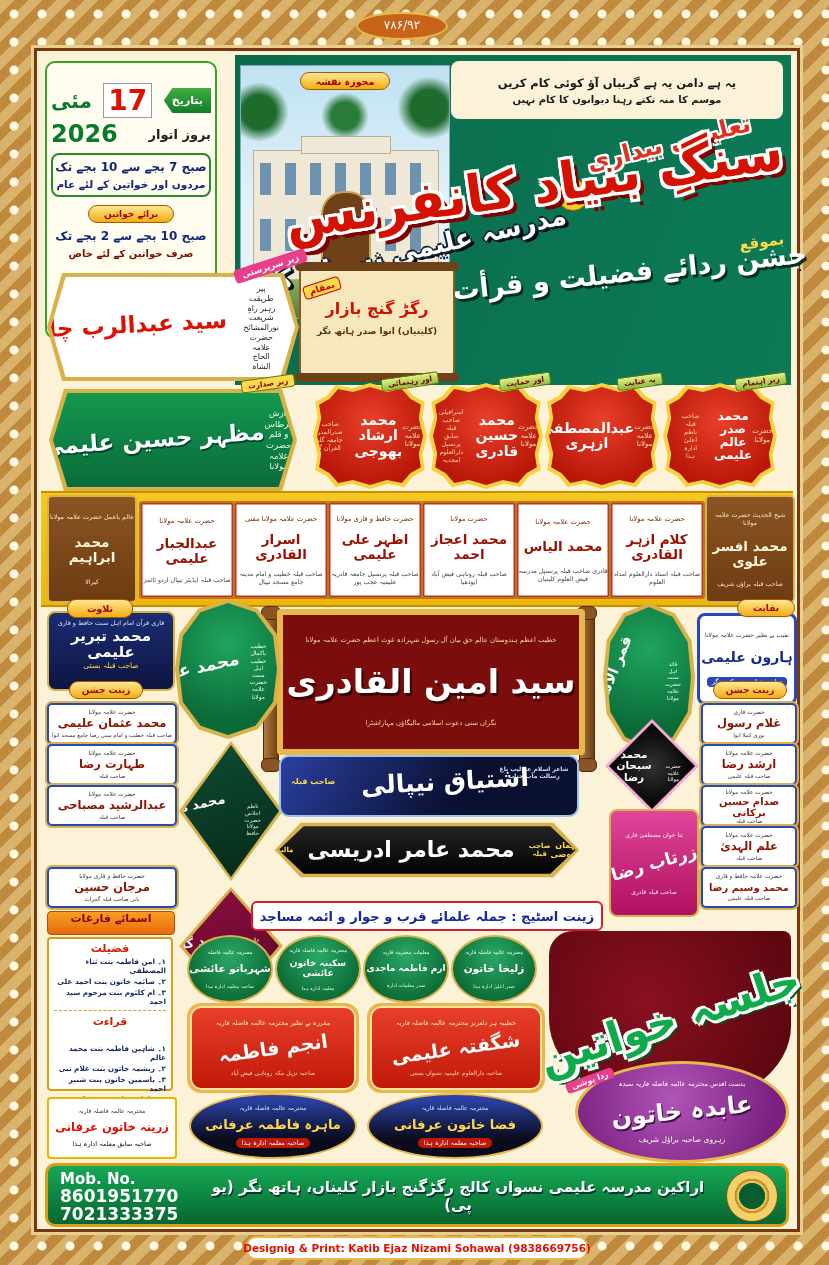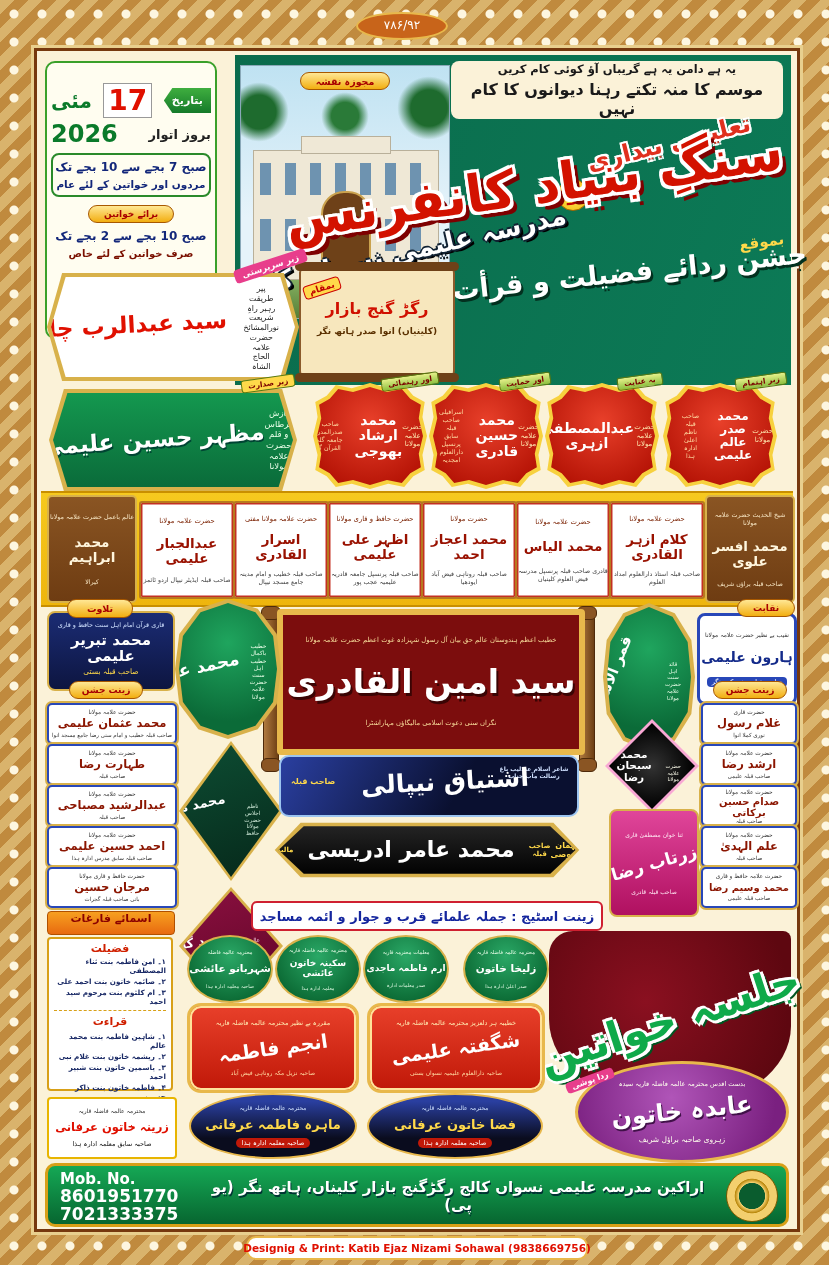--- a/index.html
+++ b/index.html
@@ -102,21 +102,21 @@
       <div class="abs" style="left:6px;top:12px;right:6px;height:32px;background:repeating-linear-gradient(90deg,#6e93b0 0 11px,rgba(0,0,0,0) 11px 25px)"></div>
       <div class="abs" style="left:6px;top:68px;right:6px;height:32px;background:repeating-linear-gradient(90deg,#6e93b0 0 11px,rgba(0,0,0,0) 11px 25px)"></div>
       <div class="abs" style="left:50%;top:40px;transform:translateX(-50%);width:46px;height:88px;background:#6e4118;border-radius:23px 23px 0 0;border:2px solid #caa24e"></div>
     </div>
     <div class="abs" style="left:60px;top:70px;width:88px;height:16px;background:#efe8d6;border:1px solid #b9b09a"></div>
     <div class="pill abs" style="left:50%;top:6px;transform:translateX(-50%);width:88px;height:16px;font-size:9.5px">مجوزہ نقشہ</div>
   </div>
 
   <div class="abs c" style="left:414px;top:10px;width:332px;height:58px;background:#fbf2d8;border-radius:8px;display:flex;flex-direction:column;justify-content:center;gap:4px">
     <div class="rtl" style="font-size:11.5px;font-weight:bold;color:#1a1a1a">یہ ہے دامن یہ ہے گریباں آؤ کوئی کام کریں</div>
-    <div class="rtl" style="font-size:16px;font-weight:bold;color:#1a1a1a">موسم کا منہ تکتے رہنا دیوانوں کا کام نہیں</div>
+    <div class="rtl" style="font-size:10px;font-weight:bold;color:#1a1a1a">موسم کا منہ تکتے رہنا دیوانوں کا کام نہیں</div>
   </div>
 
   <div class="abs rtl nw outlw" style="left:548px;top:78px;transform:rotate(-14deg);font-size:24px;font-weight:bold;color:#e0301e">تعلیمی بیداری</div>
   <div class="abs c" style="left:520px;top:128px;width:30px;height:30px;border-radius:50%;background:radial-gradient(#ffe95e,#f3b90c);border:1px solid #a66a00">
     <span style="color:#c00000;font-size:18px;font-weight:bold;line-height:30px">و</span></div>
   <div class="abs rtl nw" style="left:244px;top:140px;transform:rotate(-8deg);transform-origin:left top;font-size:52px;font-weight:bold;color:#d31200;
               text-shadow:-3px 0 #fff,3px 0 #fff,0 -3px #fff,0 3px #fff,-3px -3px #fff,3px 3px #fff,-3px 3px #fff,3px -3px #fff,6px 7px 0 #7e0000">سنگِ بنیاد کانفرنس</div>
   <div class="abs rtl nw" style="left:200px;top:224px;transform:rotate(-13deg);transform-origin:left top;font-size:26px;font-weight:bold;color:#fff;
               text-shadow:-2px 0 #123,2px 0 #123,0 -2px #123,0 2px #123,3px 3px 0 #000">مدرسہ علیمی نسواں کالج</div>
 
@@ -227,21 +227,21 @@
   <div class="abs col bcard" style="left:668px;top:444px;width:86px;height:104px">
     <div class="pre">شیخ الحدیث حضرت علامہ مولانا</div>
     <div class="nm">محمد افسر علوی</div>
     <div class="sub">صاحب قبلہ براؤں شریف</div>
     </div>
 
   <div class="pill abs" style="left:30px;top:548px;width:64px;height:17px;font-size:9.5px;z-index:4">تلاوت</div>
   <div class="abs col" style="left:10px;top:560px;width:124px;height:76px;background:linear-gradient(#1b2c74,#0d1540);border:2px solid #d8b14a;border-radius:8px">
     <div class="pre" style="color:#cfe0ff;font-size:6.4px;padding-top:6px">قاری قرآن امام اہل سنت حافظ و قاری</div>
     <div class="nm" style="color:#fff;font-size:15px">محمد تبریر علیمی</div>
-    <div class="sub" style="color:#ffd94a;font-size:7.5px;padding-bottom:10px">صاحب قبلہ بستی</div>
+    <div class="sub" style="color:#ffd94a;font-size:7.5px;padding-bottom:18px">صاحب قبلہ بستی</div>
     </div>
   <div class="abs shape leaf" style="left:138px;top:548px;width:106px;height:140px;background:#d8b14a;z-index:3">
     <div class="in leaf" style="background:radial-gradient(circle at 50% 30%,#1fa55e,#0b6b38 75%)">
       <div class="pre" style="color:#eaffe9;font-size:5.8px;padding:6px 10px 0">خطیب باکمال خطیب اہل سنت حضرت علامہ مولانا</div>
       <div class="nm nw" style="color:#fff;font-size:17px;transform:rotate(-12deg)">محمد عرفان</div>
       <div class="sub" style="color:#d7f5dc;font-size:5.6px;padding:0 10px 6px">علیمی صاحب قبلہ (مدنی کالونی اورائی بستی)</div>
       </div>
     </div>
   <div class="pill abs" style="left:32px;top:630px;width:72px;height:16px;font-size:9px">زینت جشن</div>
 
@@ -252,25 +252,20 @@
     </div>
   <div class="abs col scard" style="left:10px;top:693px;width:126px;height:37px">
     <div class="pre">حضرت علامہ مولانا</div>
     <div class="nm">طہارت رضا</div>
     <div class="sub">صاحب قبلہ</div>
     </div>
   <div class="abs col scard" style="left:10px;top:734px;width:126px;height:37px">
     <div class="pre">حضرت علامہ مولانا</div>
     <div class="nm">عبدالرشید مصباحی</div>
     <div class="sub">صاحب قبلہ</div>
-    </div>
-  <div class="abs col scard" style="left:10px;top:775px;width:126px;height:37px">
-    <div class="pre">حضرت علامہ مولانا</div>
-    <div class="nm">احمد حسین علیمی</div>
-    <div class="sub">صاحب قبلہ سابق مدرس ادارہ ہذا</div>
     </div>
   <div class="abs col scard" style="left:10px;top:816px;width:126px;height:37px">
     <div class="pre">حضرت حافظ و قاری مولانا</div>
     <div class="nm">مرجان حسین</div>
     <div class="sub">بانی صاحب قبلہ گجرات</div>
     </div>
 
   <div class="abs shape dia" style="left:142px;top:690px;width:104px;height:140px;background:#d8b14a">
     <div class="in dia" style="background:linear-gradient(160deg,#0d4d33,#06281a)">
       <div class="pre" style="color:#cfe9d8;font-size:5.6px;padding:18px 18px 0">ناظم اجلاس حضرت مولانا حافظ</div>
@@ -372,21 +367,21 @@
   <div class="abs c" style="left:10px;top:860px;width:126px;height:22px;background:linear-gradient(#f7a020,#e86a10);border:1px solid #b05000;border-radius:4px;display:flex;justify-content:center">
     <span class="rtl" style="color:#8a0000;font-size:11px;font-weight:bold">اسمائے فارغات</span>
     </div>
   <div class="abs" style="left:10px;top:886px;width:126px;height:154px;background:#fff;border:2px solid #d8a017;border-radius:4px;padding:3px 5px;box-sizing:border-box">
     <div class="rtl c" style="color:#d02000;font-size:11px;font-weight:bold">فضیلت</div>
     <div class="rtl" style="font-size:7.2px;font-weight:bold;color:#1a2a66;margin-top:2px">۱۔ امن فاطمہ بنت ثناء المصطفی</div>
     <div class="rtl" style="font-size:7.2px;font-weight:bold;color:#1a2a66;margin-top:2px">۲۔ صائمہ خاتون بنت احمد علی</div>
     <div class="rtl" style="font-size:7.2px;font-weight:bold;color:#1a2a66;margin-top:2px">۳۔ ام کلثوم بنت مرحوم سید احمد</div>
     <div style="border-top:1px dashed #d8a017;margin:4px 0"></div>
     <div class="rtl c" style="color:#d02000;font-size:11px;font-weight:bold">قراءت</div>
-    <div class="rtl" style="font-size:7.2px;font-weight:bold;color:#1a2a66;margin-top:4px">۱۔ شاہین فاطمہ بنت محمد عالم</div>
+    <div class="rtl" style="font-size:7.2px;font-weight:bold;color:#1a2a66;margin-top:16px">۱۔ شاہین فاطمہ بنت محمد عالم</div>
     <div class="rtl" style="font-size:7.2px;font-weight:bold;color:#1a2a66;margin-top:2px">۲۔ ریشمہ خاتون بنت غلام نبی</div>
     <div class="rtl" style="font-size:7.2px;font-weight:bold;color:#1a2a66;margin-top:2px">۳۔ یاسمین خاتون بنت شبیر احمد</div>
     <div class="rtl" style="font-size:7.2px;font-weight:bold;color:#1a2a66;margin-top:2px">۴۔ فاطمہ خاتون بنت ذاکر حسین</div>
   </div>
   <div class="abs col" style="left:10px;top:1046px;width:126px;height:58px;background:#fff;border:2px solid #e8b500;border-radius:4px">
     <div class="pre" style="font-size:6px;color:#333;padding-top:2px">محترمہ عالمہ فاضلہ قاریہ</div>
     <div class="nm" style="font-size:11.5px;color:#e01000">زرینہ خاتون عرفانی</div>
     <div class="sub" style="font-size:6.5px;color:#111;padding-bottom:2px">صاحبہ سابق معلمہ ادارہ ہذا</div>
     </div>
 
@@ -403,21 +398,21 @@
   <div class="abs col goval" style="left:238px;top:884px;width:82px;height:64px">
     <div class="pre">محترمہ عالمہ فاضلہ قاریہ</div>
     <div class="nm" style="font-size:9px">سکینہ خاتون عائشی</div>
     <div class="sub">معلمہ ادارہ ہذا</div>
     </div>
   <div class="abs col goval" style="left:326px;top:884px;width:82px;height:64px">
     <div class="pre">معلمات محترمہ قاریہ</div>
     <div class="nm" style="font-size:9px">ارم فاطمہ ماجدی</div>
     <div class="sub">صدر معلمات ادارہ</div>
     </div>
-  <div class="abs col goval" style="left:426px;top:884px;width:82px;height:64px">
+  <div class="abs col goval" style="left:414px;top:884px;width:82px;height:64px">
     <div class="pre">محترمہ عالمہ فاضلہ قاریہ</div>
     <div class="nm">زلیخا خاتون</div>
     <div class="sub">صدر اعلیٰ ادارہ ہذا</div>
     </div>
 
   <div class="abs col redbox" style="left:150px;top:952px;width:166px;height:84px">
     <div class="pre">مقررہ بے نظیر محترمہ عالمہ فاضلہ قاریہ</div>
     <div class="nm nw">انجم فاطمہ</div>
     <div class="sub">صاحبہ نزیل مکہ روناہی فیض آباد</div>
     </div>

